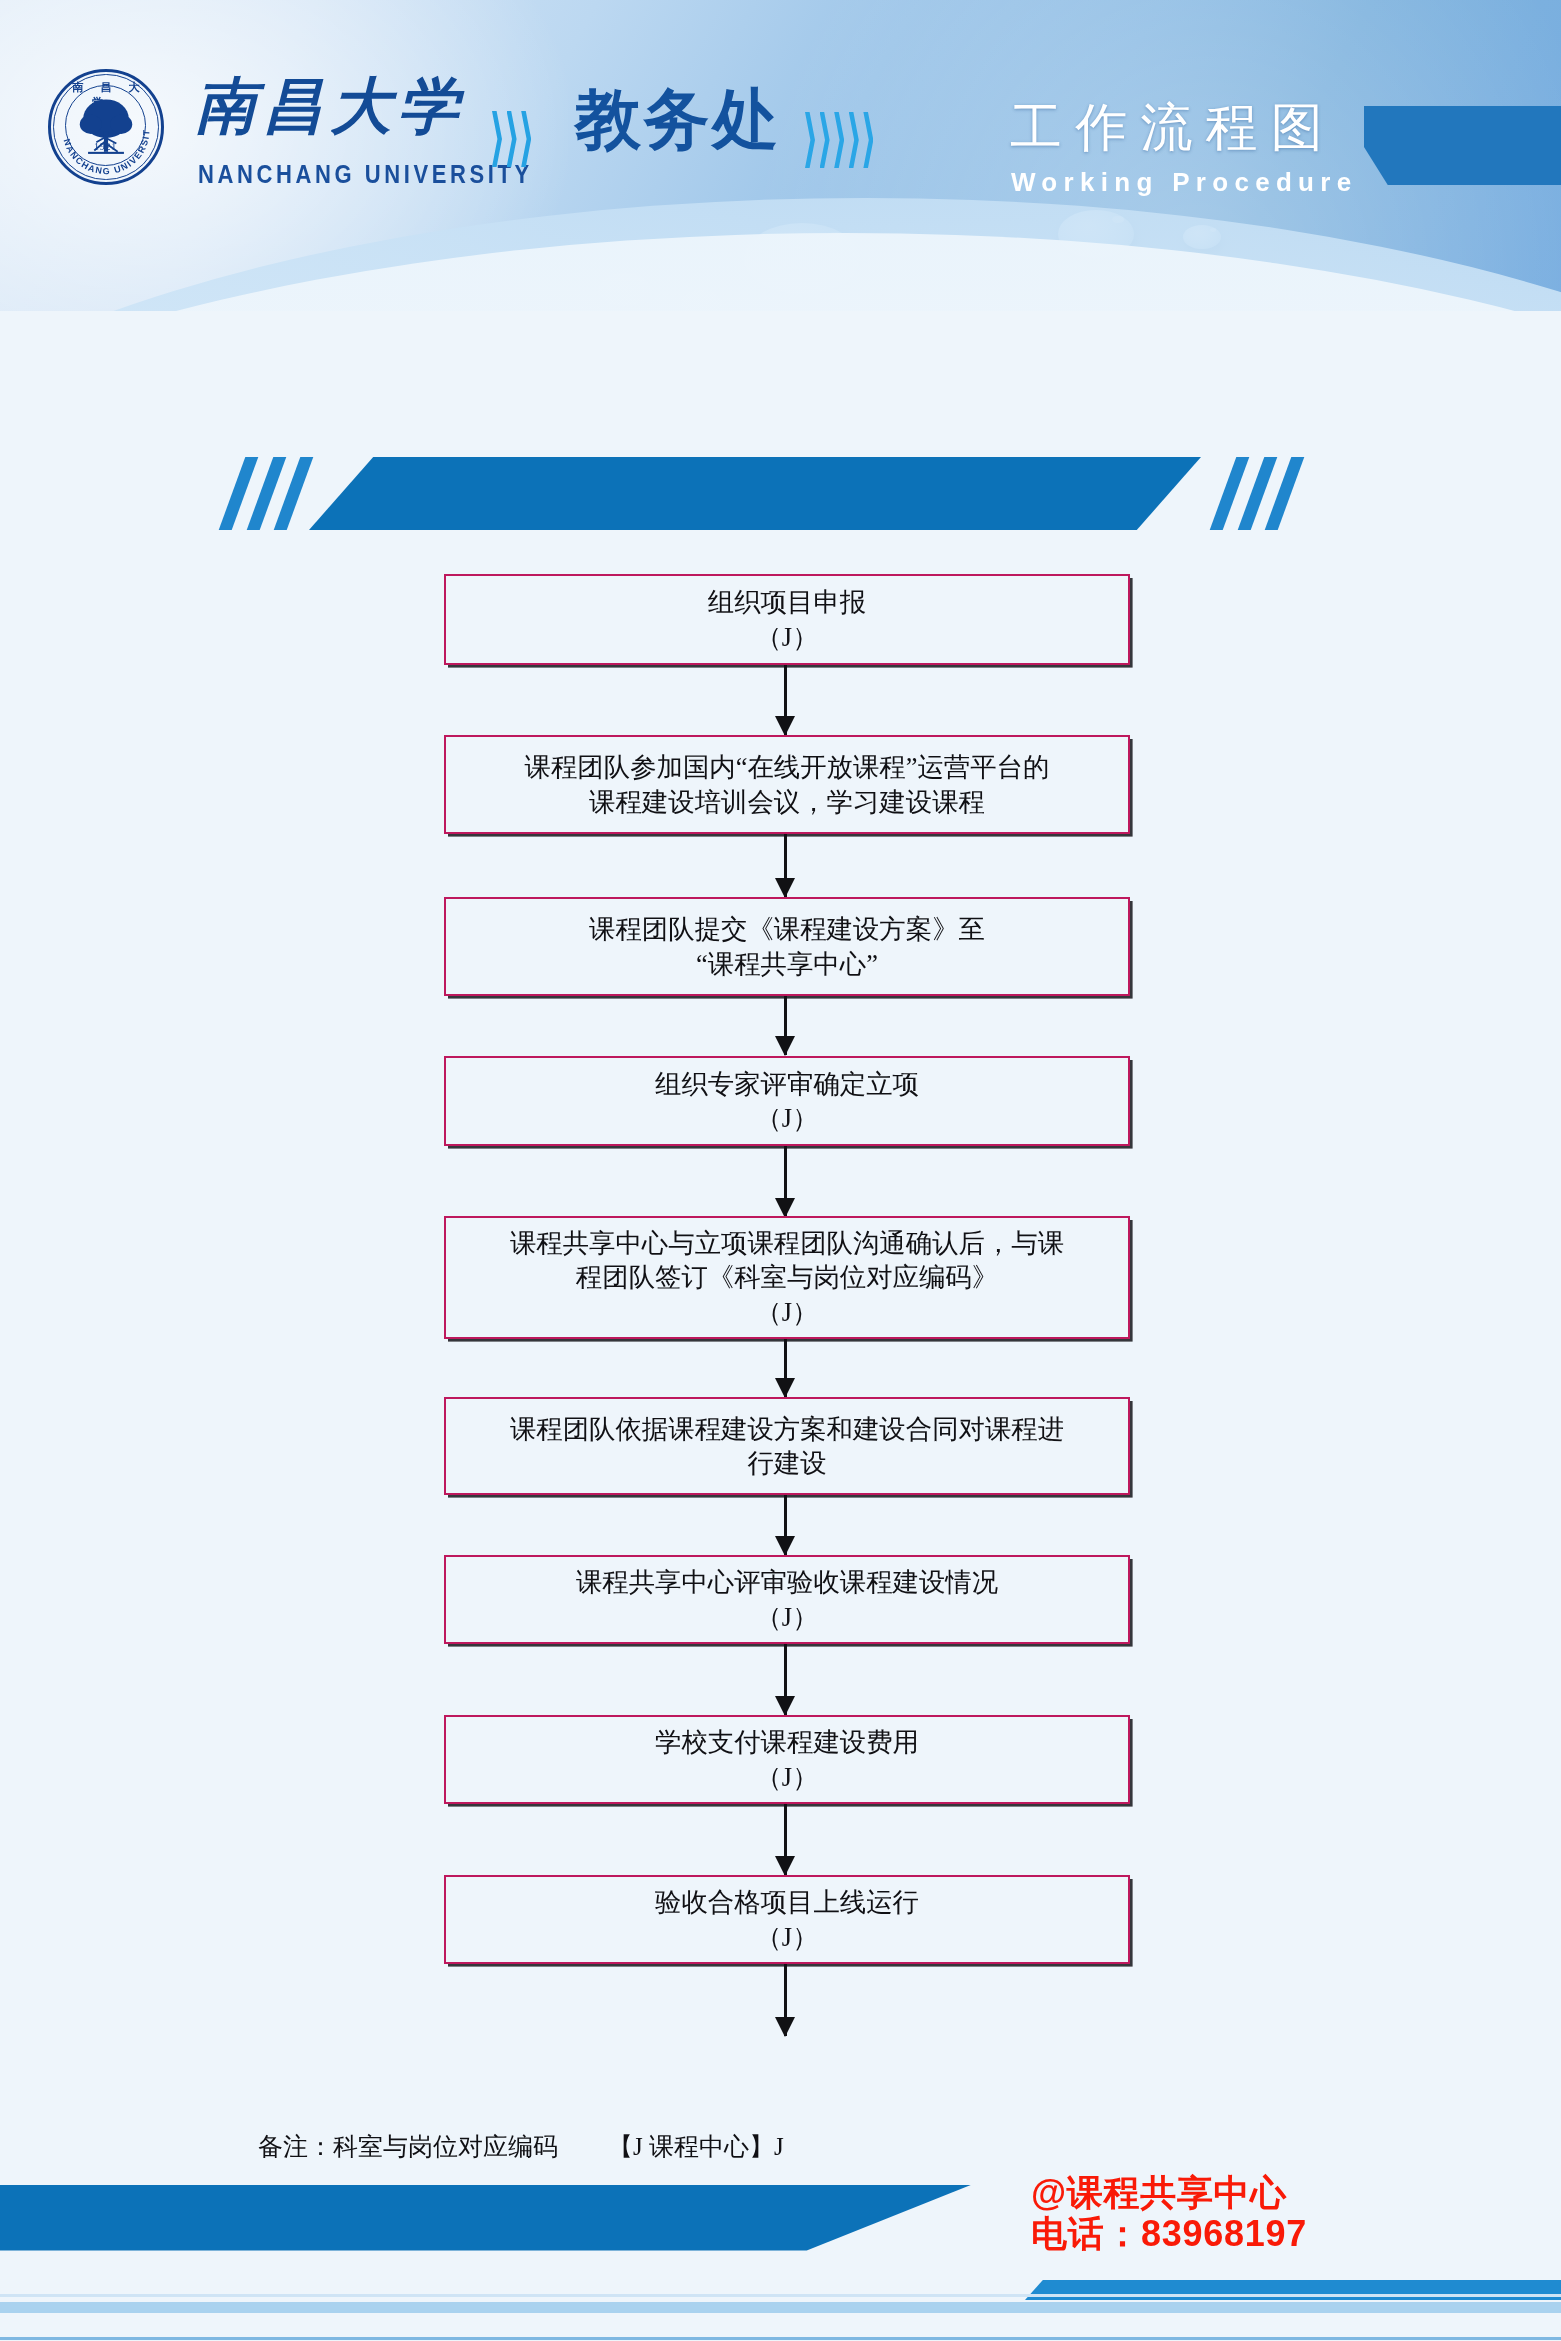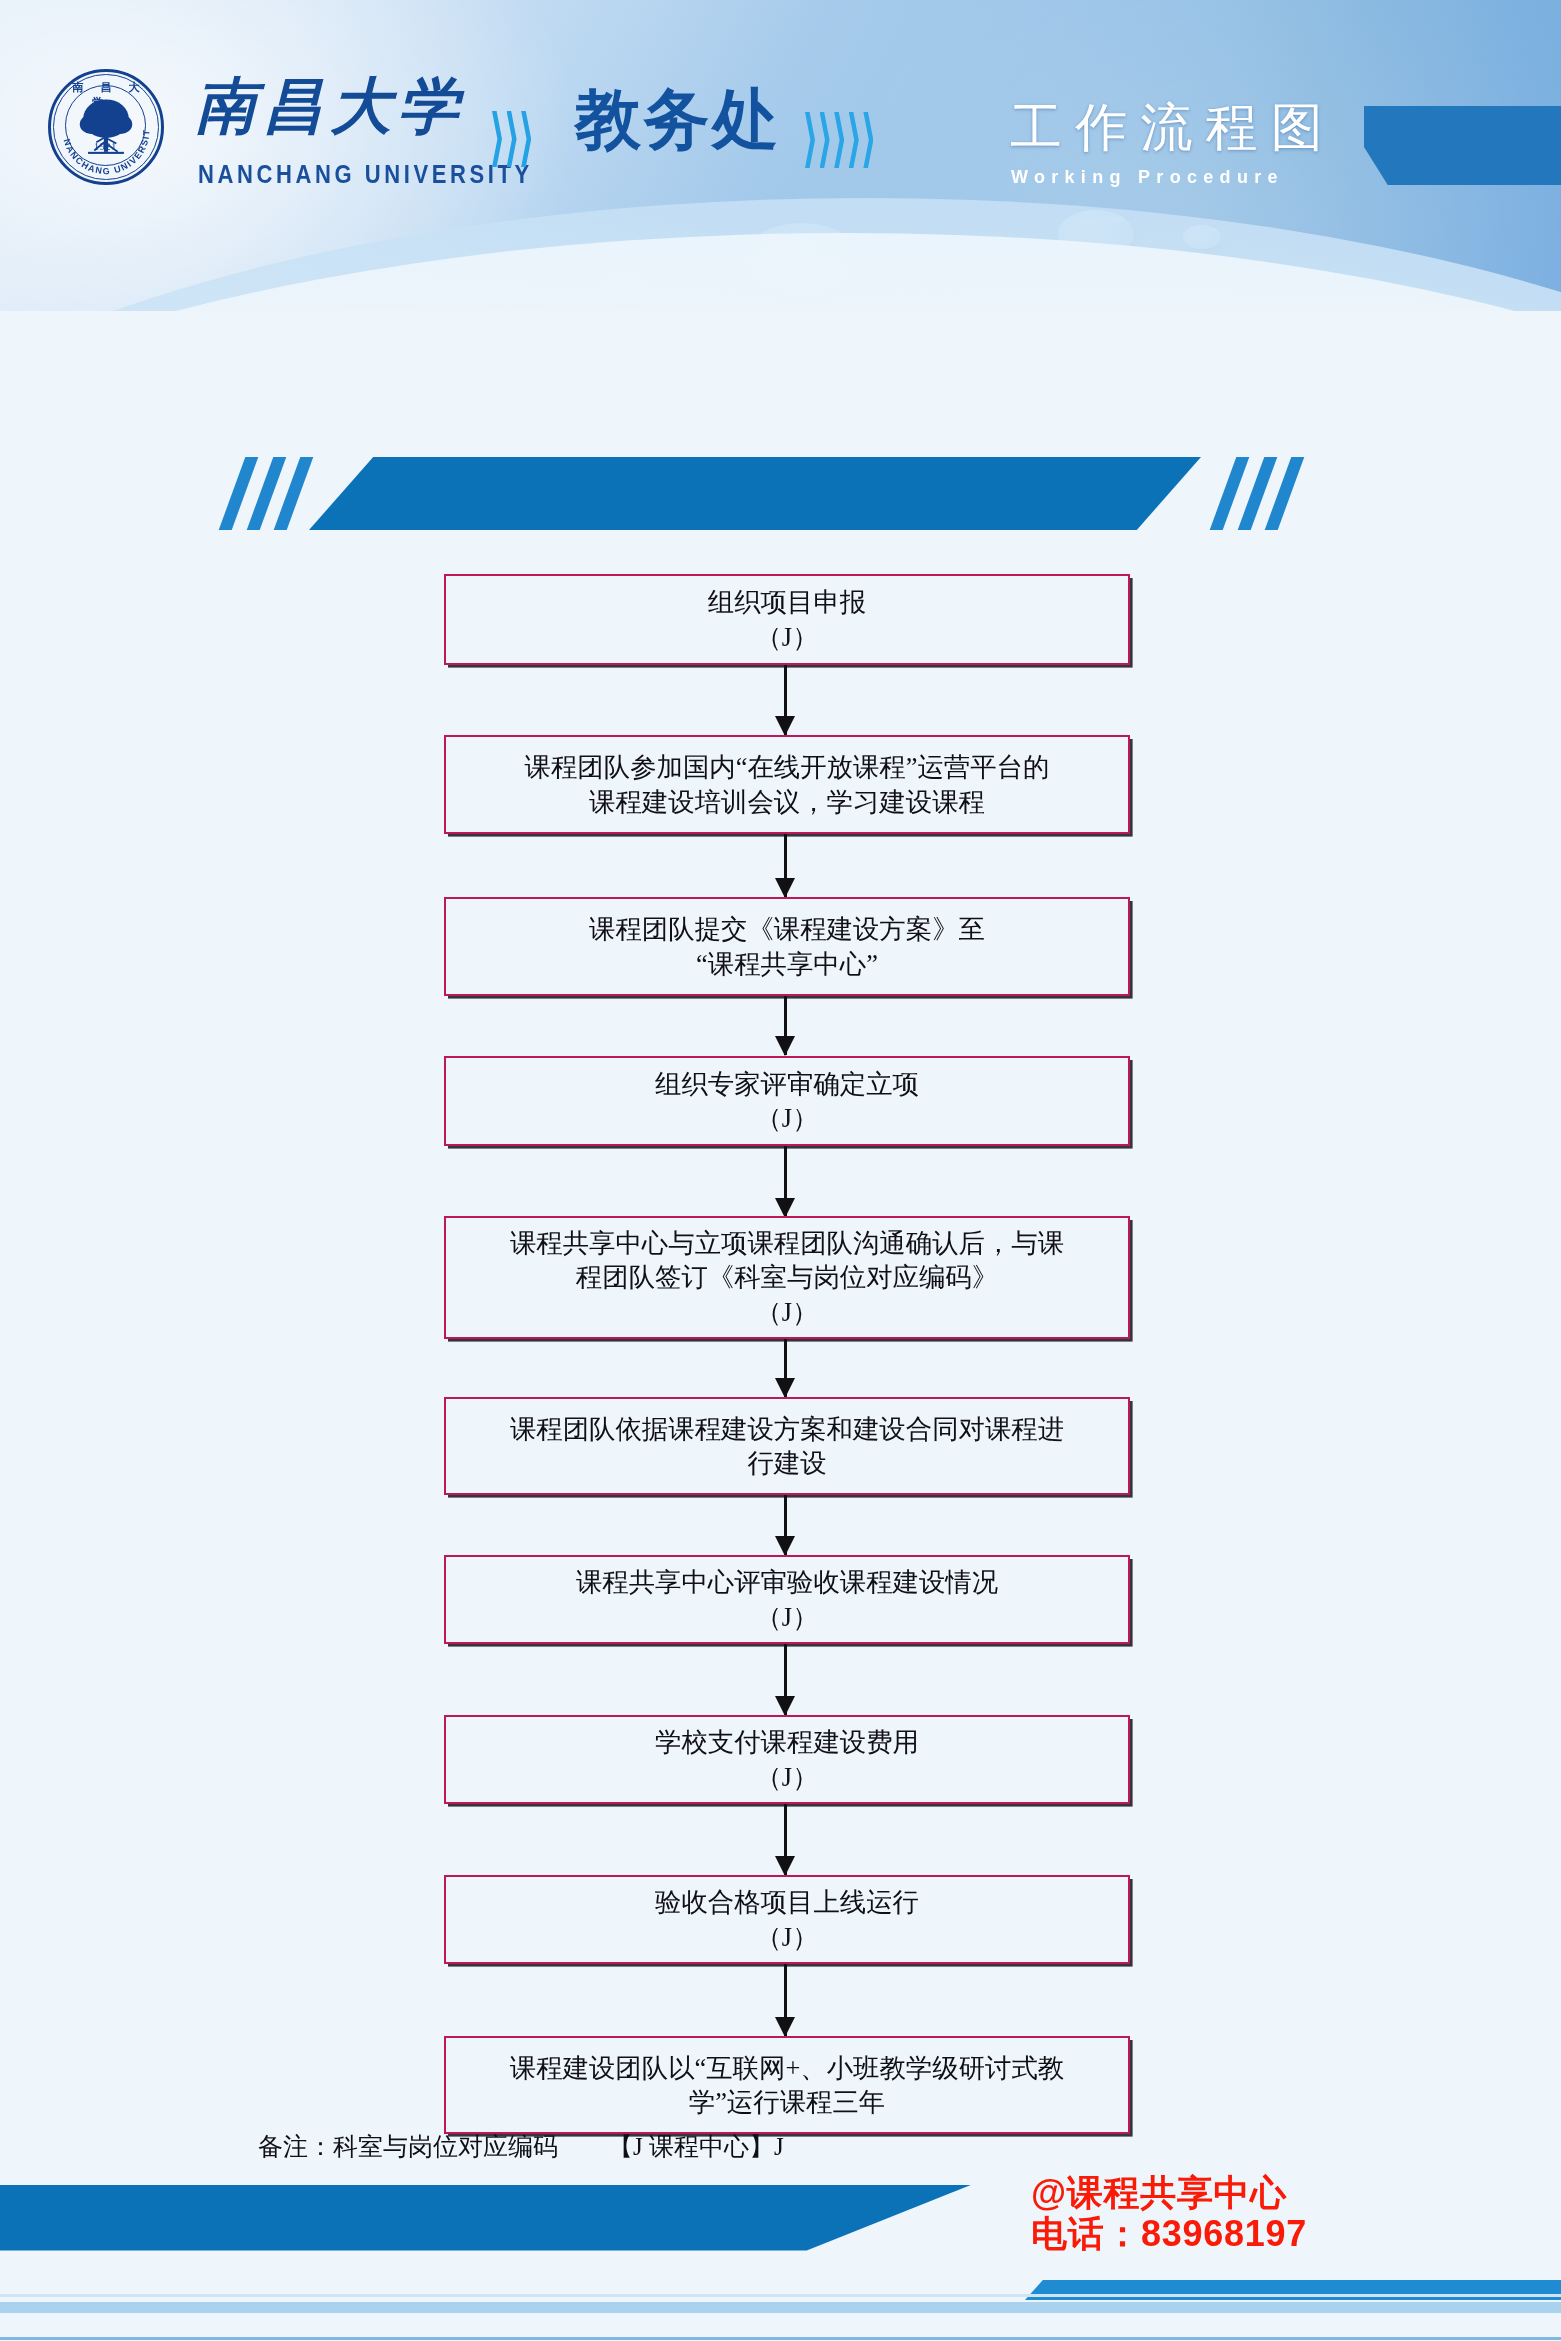--- a/index.html
+++ b/index.html
@@ -170,21 +170,21 @@
   .wp-title {
     position: absolute; left: 1010px; top: 93px;
     font-family: "Liberation Sans", sans-serif;
     font-size: 52px; font-weight: 400; color: #ffffff;
     letter-spacing: 13.2px;
     text-shadow: 0 1.3px 3.3px rgba(30,80,140,.45);
   }
   .wp-sub {
     position: absolute; left: 1011px; top: 167px;
     font-family: "Liberation Sans", sans-serif;
-    font-size: 18px; font-weight: 700; color: #ffffff;
+    font-size: 26px; font-weight: 700; color: #ffffff;
     letter-spacing: 6.3px;
   }
   .hdr-tab {
     position: absolute; right: 0; top: 106px;
     width: 198px; height: 79px;
     background: #2277bd;
     clip-path: polygon(0 0, 100% 0, 100% 100%, 12% 100%, 0 52%);
   }
 
   
@@ -423,24 +423,20 @@
       <div class="fbox" style="top: 1715px; height: 89px;">
         <div class="ftext">学校支付课程建设费用
 （J）</div>
       </div>
       <div class="arrow" style="top: 1804px; height: 71px;"></div>
       <div class="fbox" style="top: 1875px; height: 89px;">
         <div class="ftext">验收合格项目上线运行
 （J）</div>
       </div>
       <div class="arrow" style="top: 1964px; height: 72px;"></div>
-      <div class="fbox" style="top: 2036px; height: 98px;">
-        <div class="ftext">课程建设团队以“互联网+、小班教学级研讨式教
-学”运行课程三年</div>
-      </div>
     </div>
 
   <div class="note">备注：科室与岗位对应编码　　【J 课程中心】J</div>
 
   <div class="footer">
     <div class="ft-bar-left"></div>
     <div class="ft-bar-right"></div>
     <div class="ft-thin1"></div>
     <div class="ft-thin2"></div>
     <div class="ft-thin3"></div>

